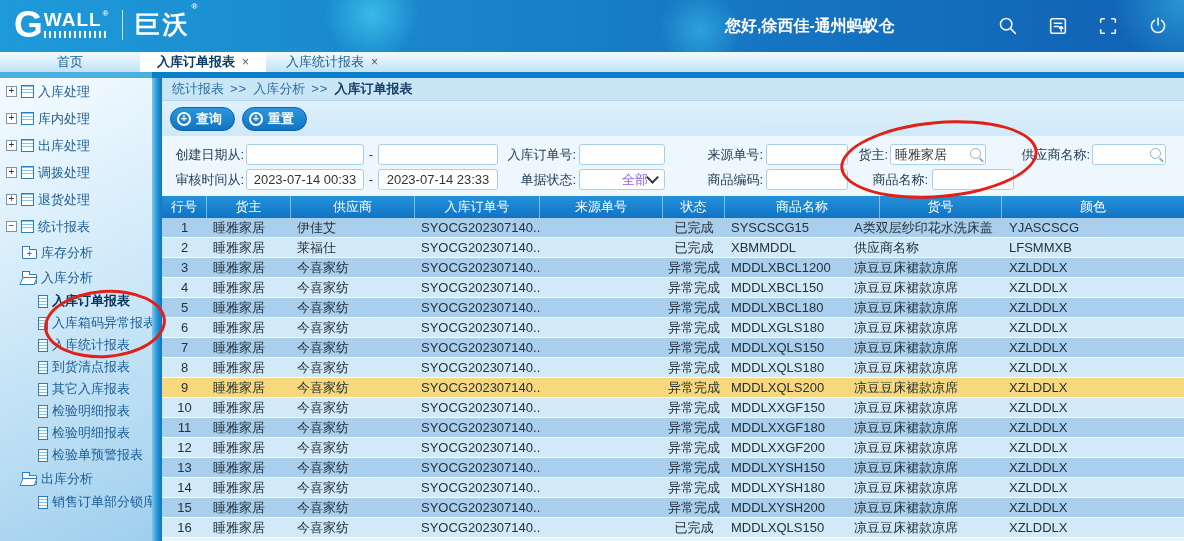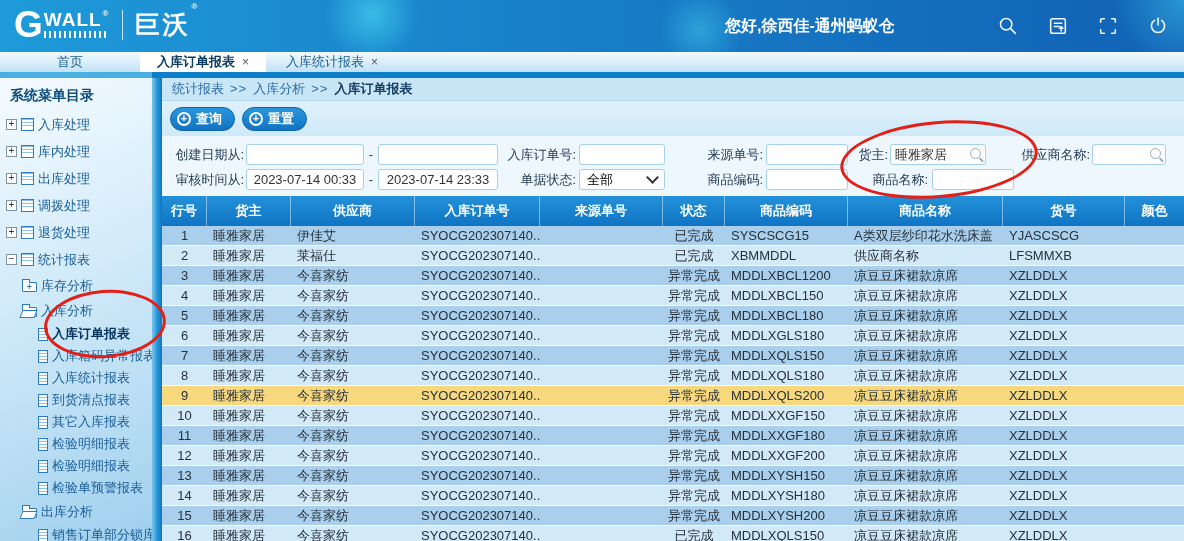--- a/index.html
+++ b/index.html
@@ -74,35 +74,35 @@
   
   .filters{position:relative;height:60px;background:#edf7fd}
   .flabel{position:absolute;height:21px;line-height:21px;font-size:13px;color:#243b53;text-align:right}
   .finput{position:absolute;height:21px;box-sizing:border-box;border:1px solid #a5cfeb;border-radius:3px;
     background:#fff;font-size:13px;color:#333;padding:0 4px;font-family:inherit}
   .fwrap{position:absolute;height:21px}
   .fwrap .finput{position:static;width:100%;height:100%;padding-right:18px}
   .mag{position:absolute;right:5px;top:4px;width:9px;height:9px;border:1.5px solid #93aec2;border-radius:50%;box-sizing:content-box}
   .mag::after{content:"";position:absolute;width:5px;height:1.5px;background:#93aec2;transform:rotate(45deg);right:-4px;bottom:-2px}
   .fselect{position:absolute;height:21px;box-sizing:border-box;border:1px solid #a5cfeb;border-radius:3px;background:#fff;
-    display:flex;align-items:center;justify-content:space-between;padding:0 7px;font-size:13px;color:#000000;cursor:pointer}
+    display:flex;align-items:center;justify-content:flex-end;padding:0 7px;font-size:13px;color:#8b5cf6;cursor:pointer}
   .chev{width:7px;height:7px;border-right:2px solid #333;border-bottom:2px solid #333;transform:rotate(45deg);margin-top:-4px}
   .fdash{position:absolute;height:21px;line-height:21px;font-size:13px;color:#334;text-align:center}
   .row1{top:8px}.row2{top:33px}
   .f1l{left:0;width:82px}.f1a{left:84px;width:118px;text-align:center}
   .fd1{left:203px;width:12px}
   .f1b{left:216px;width:120px;text-align:center}
   .f2l{left:340px;width:74px}.f2a{left:417px;width:86px}
   .f3l{left:524px;width:77px}.f3a{left:604px;width:82px}
   .f4l{left:690px;width:36px}.f4a{left:728px;width:96px}
   .f5l{left:846px;width:82px}.f5a{left:930px;width:74px}
   .f9l{left:692px;width:74px}.f9a{left:770px;width:82px}
   
   .table{position:relative}
-  .thead{display:flex;height:30px;background:linear-gradient(#2391d9,#0f74c4);color:#fff;font-weight:bold;font-size:13px}
+  .thead{display:flex;height:22px;background:linear-gradient(#2391d9,#0f74c4);color:#fff;font-weight:normal;font-size:13px}
   .hcell{box-sizing:border-box;border-right:1px solid rgba(255,255,255,.45);display:flex;align-items:center;justify-content:center;overflow:hidden;cursor:pointer}
   .hcell:last-child{border-right:none}
   .trow{display:flex;height:20px;box-sizing:border-box;border-bottom:1px solid rgba(255,255,255,.85);cursor:pointer}
   .trow:nth-child(odd){background:#a9cfec}
   .trow:nth-child(even){background:#d2e9f8}
   .trow.selected{background:#f7d87c}
   .tcell{box-sizing:border-box;font-size:13px;color:#27313a;line-height:19px;overflow:hidden;white-space:nowrap;padding-left:6px}
   .c0{width:45px}.c1{width:84px}.c2{width:124px}.c3{width:125px}.c4{width:123px}
   .c5{width:62px}.c6{width:123px}.c7{width:155px}.c8{width:122px}.c9{flex:1}
   .tcell.c0{text-align:center;padding-left:0}
@@ -155,21 +155,20 @@
       <span class="tab-close">×</span>
     </div>
     <div class="tab">
       <span class="tab-label">入库统计报表</span>
       <span class="tab-close">×</span>
     </div>
   </div>
 <div class="substrip"></div>
 
 <div class="sidebar">
-  <div class="sb-title">系统菜单目录</div>
   <div>
       <div class="s-item lv0">
         <span class="ic-exp">+</span>
         <span class="ic-node"></span>
         <span class="s-label">入库处理</span>
       </div>
       <div class="s-item lv0">
         <span class="ic-exp">+</span>
         <span class="ic-node"></span>
         <span class="s-label">库内处理</span>
@@ -303,21 +302,20 @@
   </div>
 
   <div class="table">
     <div class="thead">
         <div class="hcell c0">行号</div>
         <div class="hcell c1">货主</div>
         <div class="hcell c2">供应商</div>
         <div class="hcell c3">入库订单号</div>
         <div class="hcell c4">来源单号</div>
         <div class="hcell c5">状态</div>
-        <div class="hcell c6">商品编码</div>
         <div class="hcell c7">商品名称</div>
         <div class="hcell c8">货号</div>
         <div class="hcell c9">颜色</div>
       </div>
     <div>
         <div class="trow">
           <div class="tcell c0">1</div>
           <div class="tcell c1">睡雅家居</div>
           <div class="tcell c2">伊佳艾</div>
           <div class="tcell c3">SYOCG202307140...</div>

